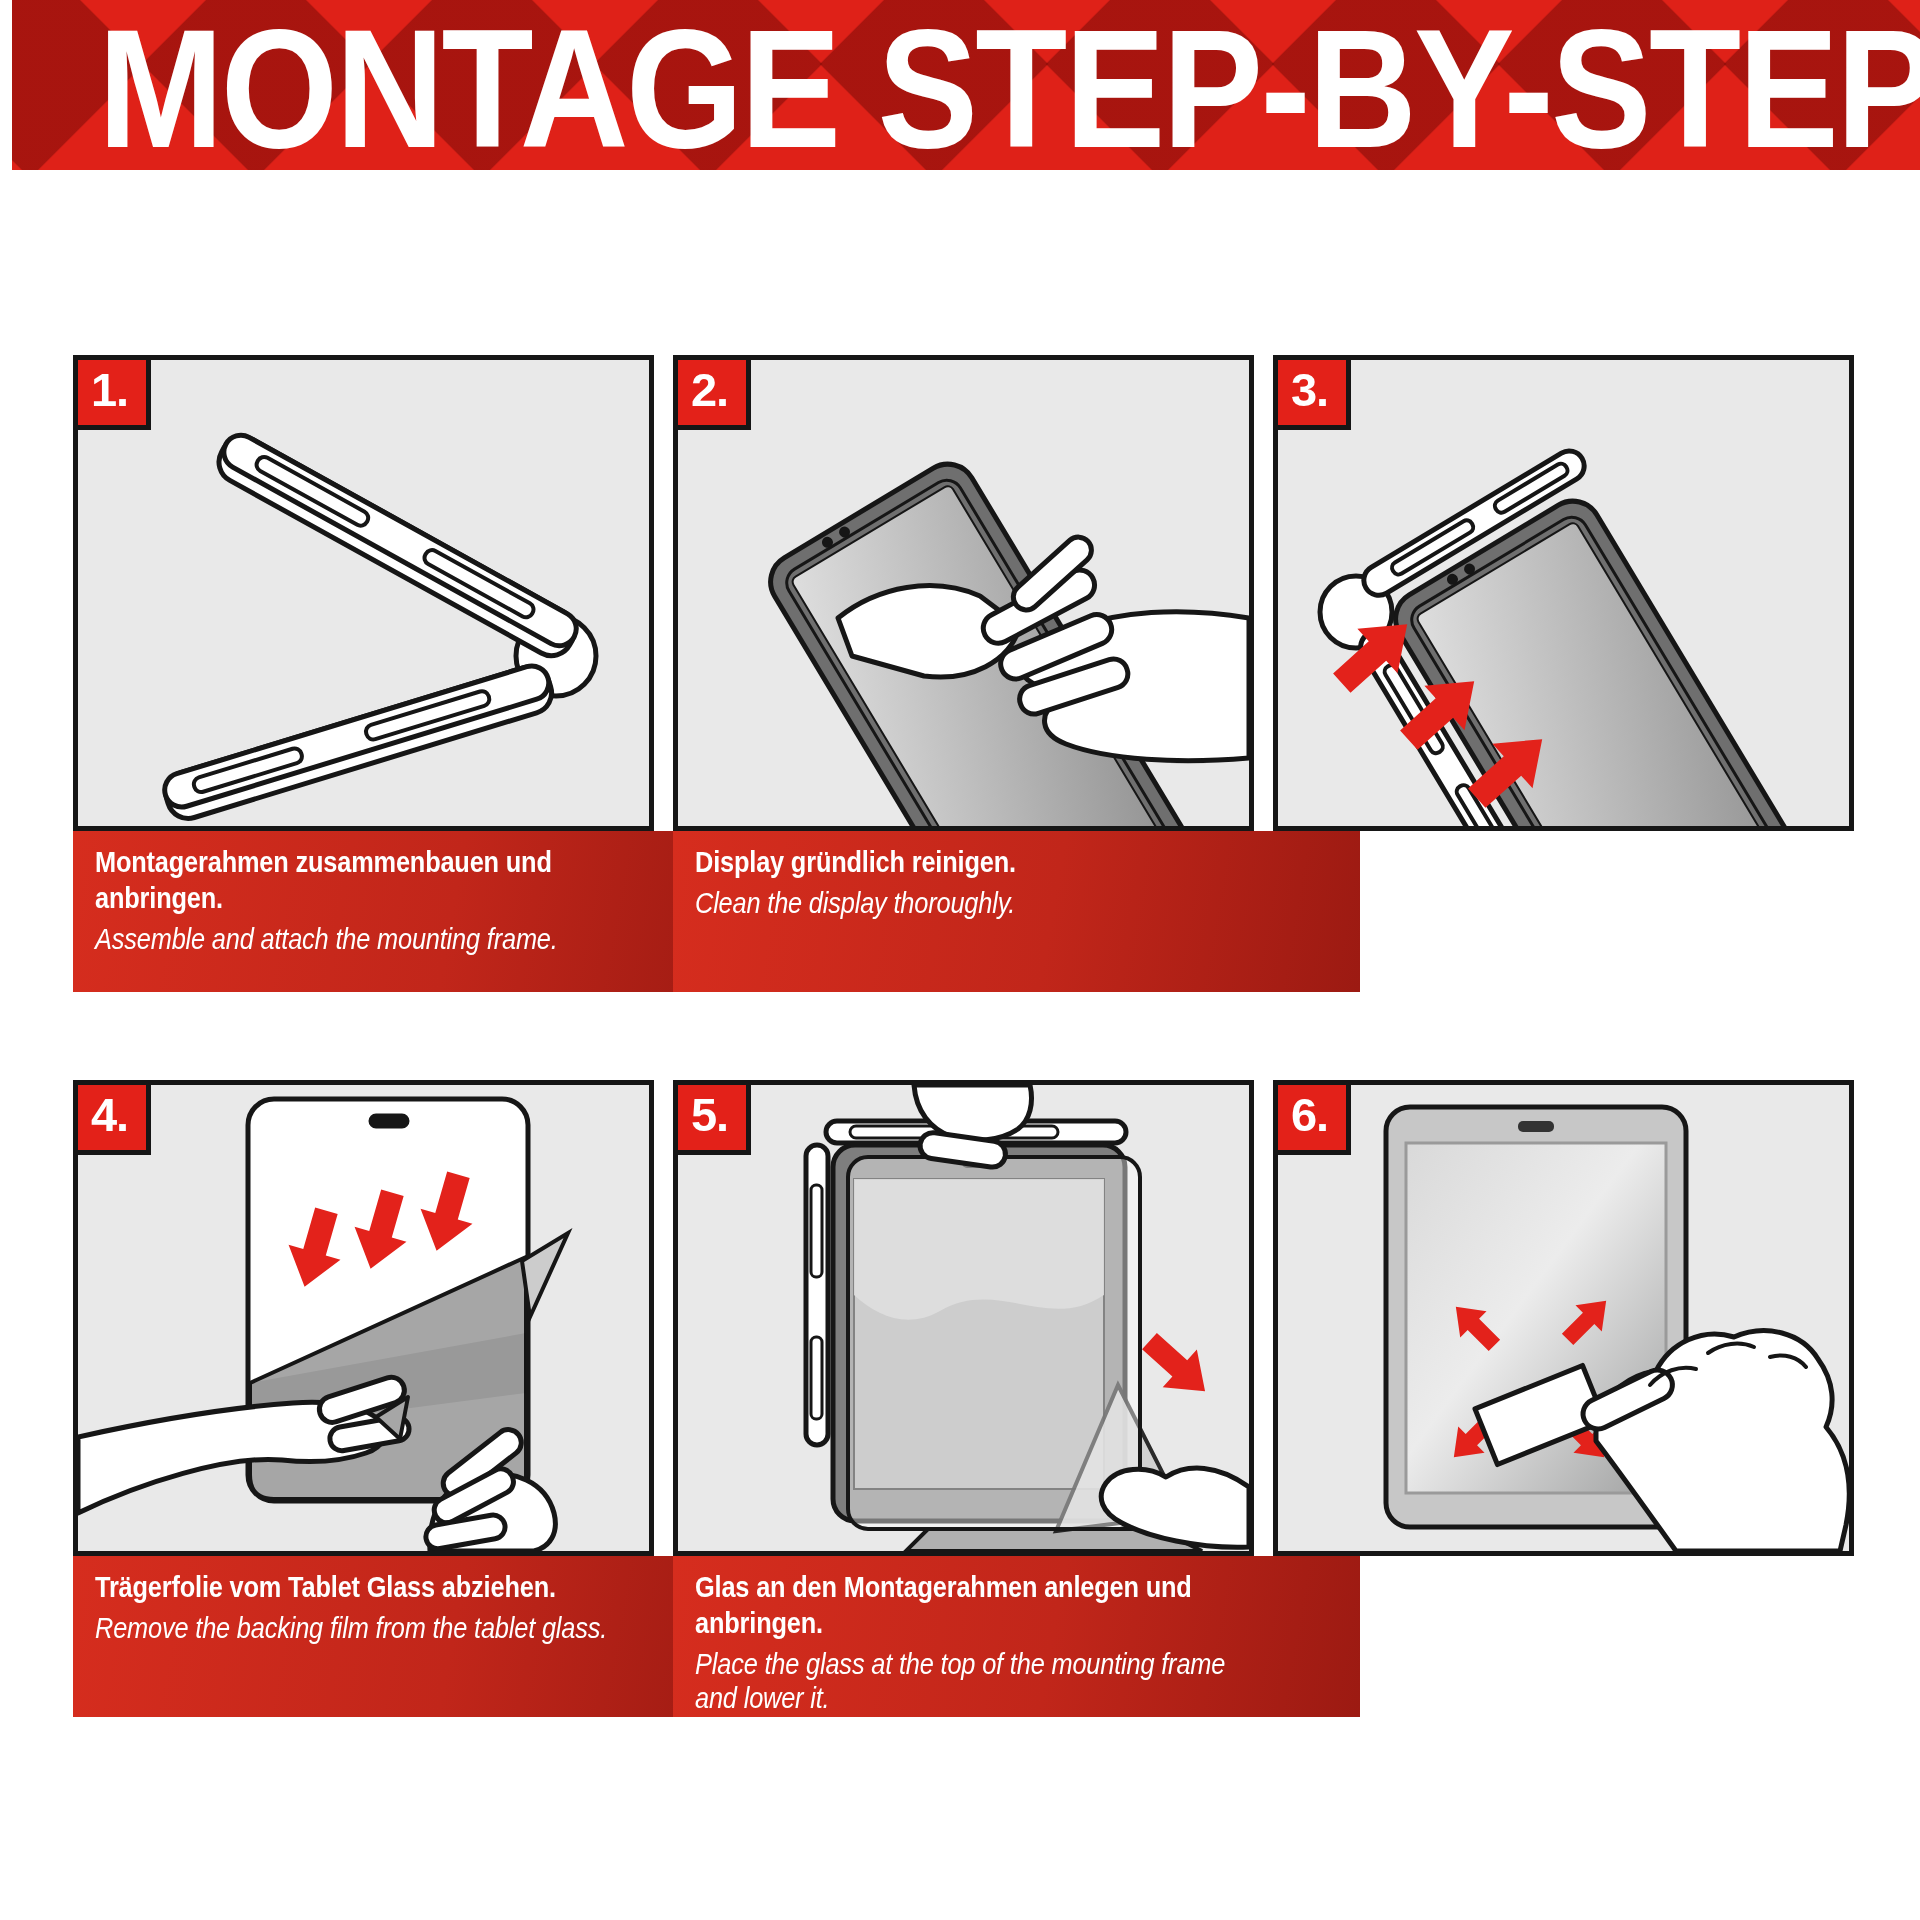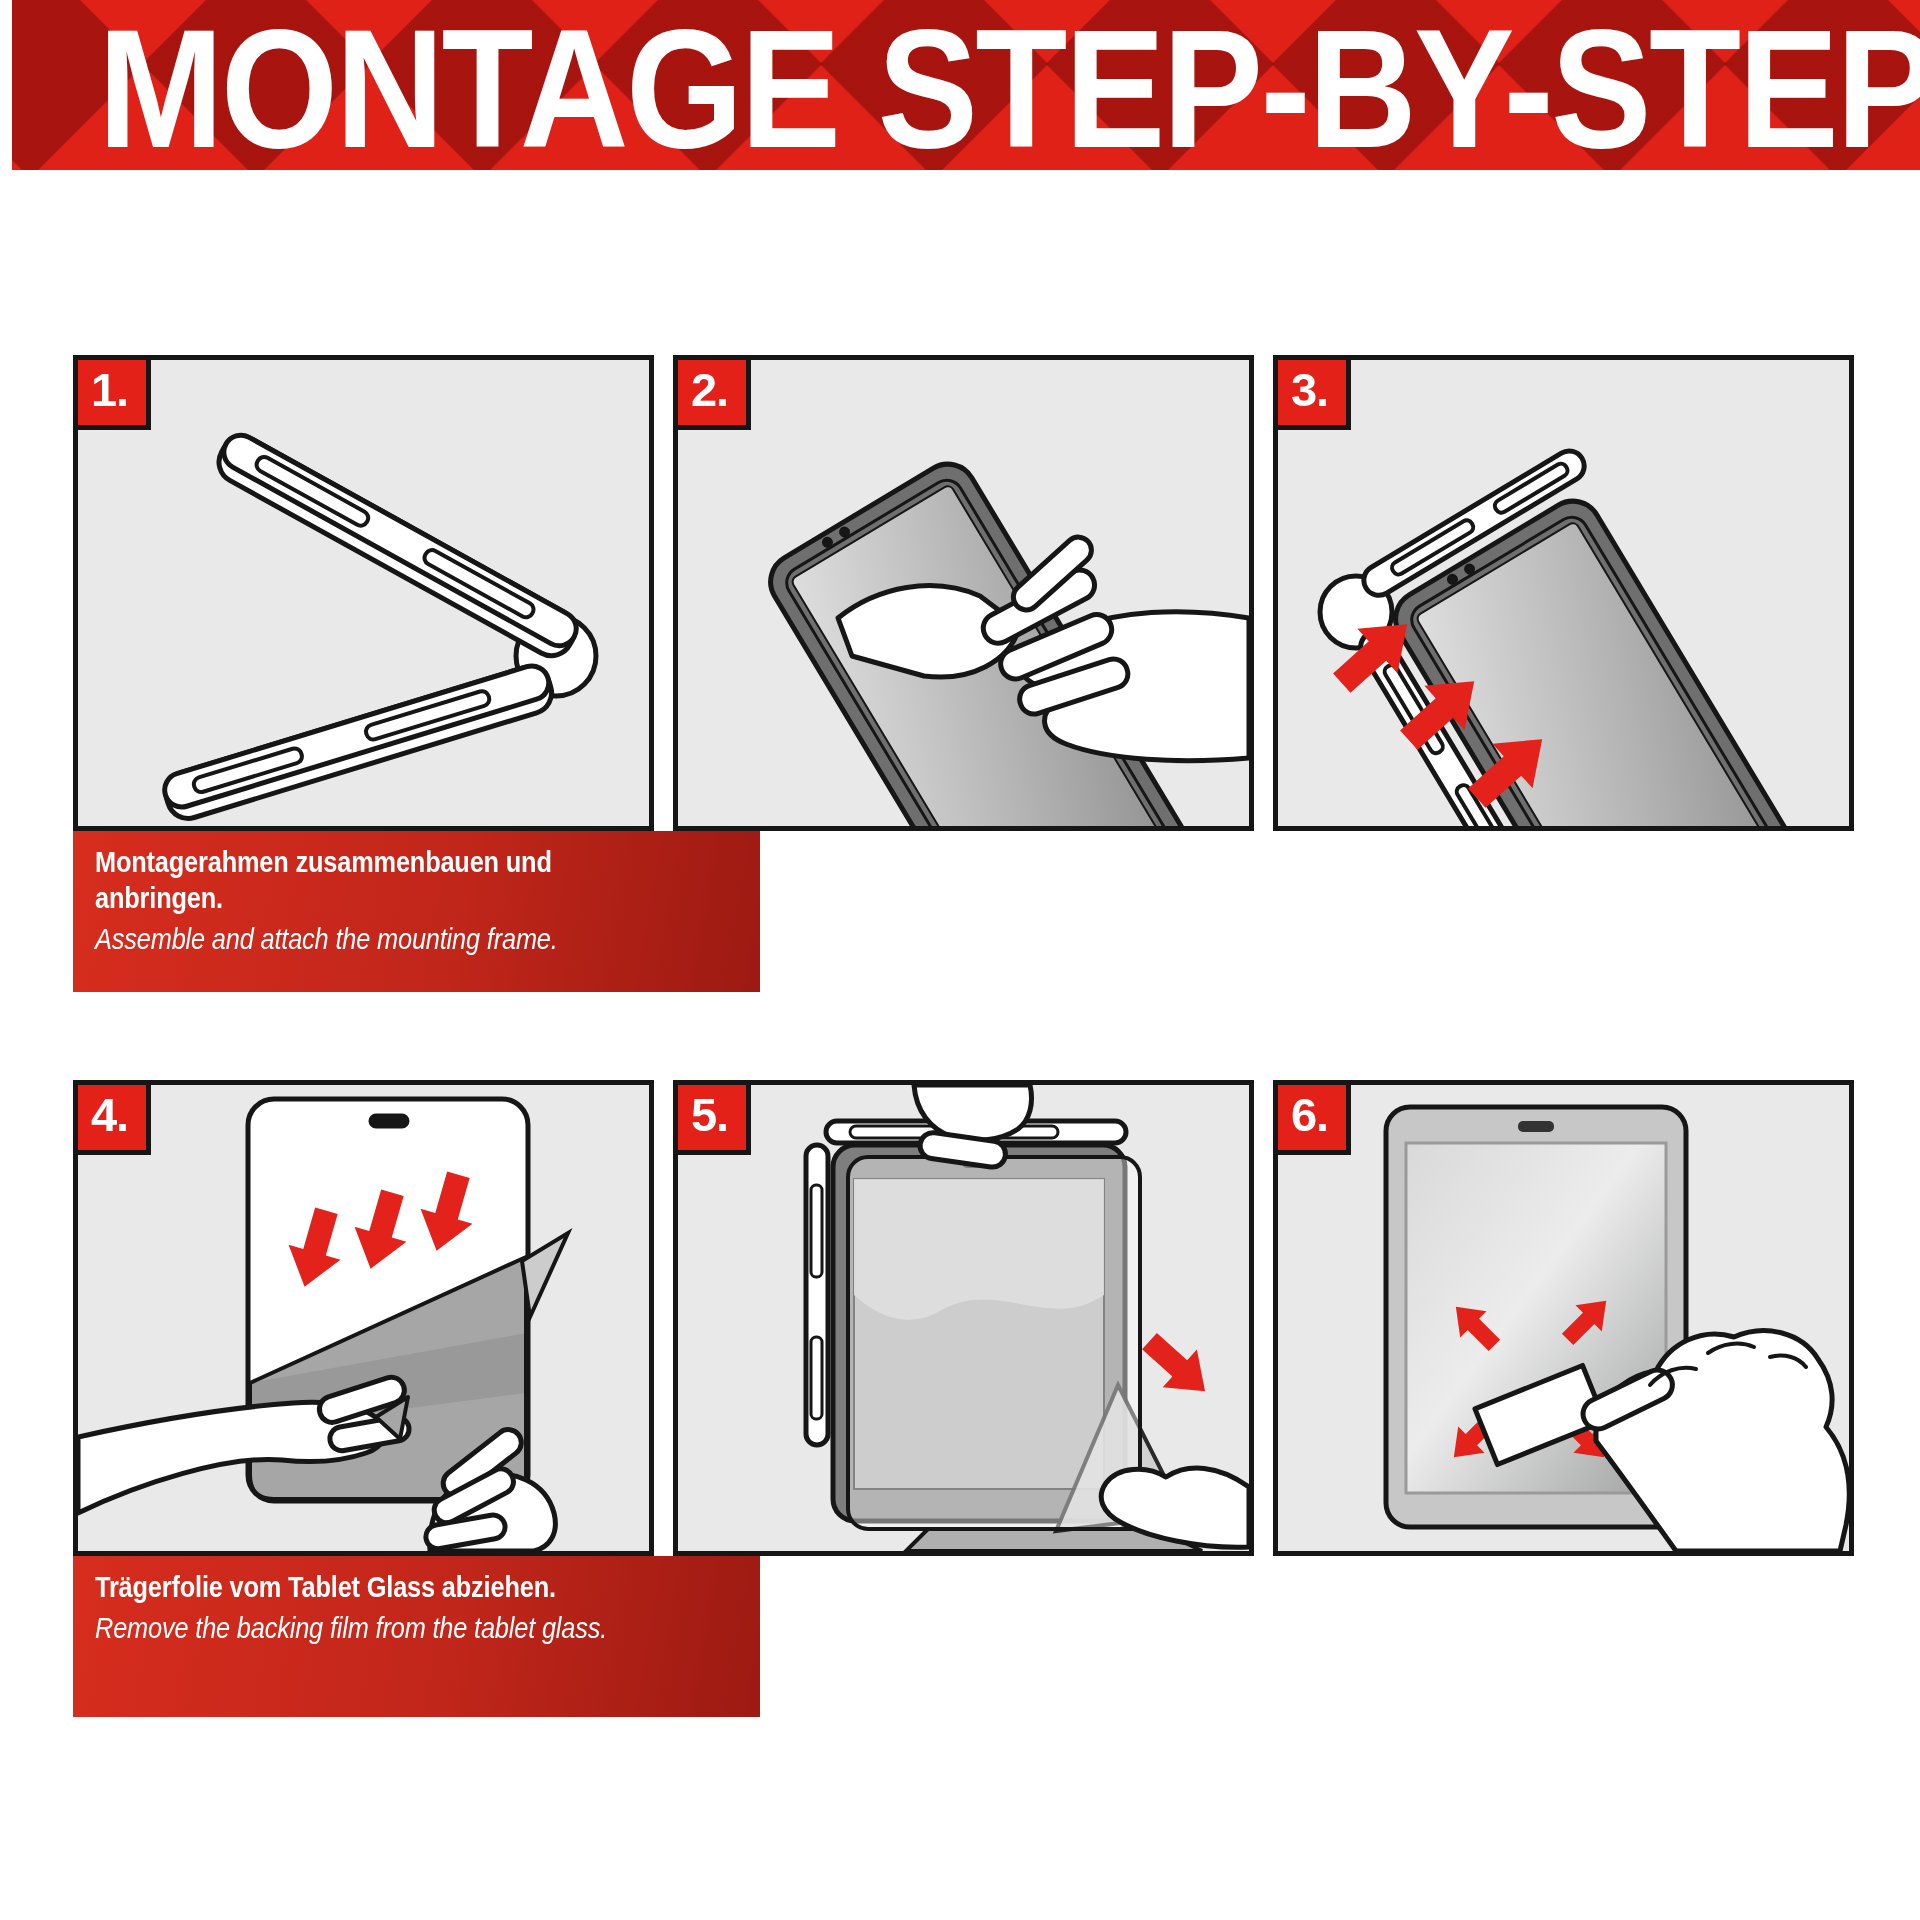--- a/index.html
+++ b/index.html
@@ -121,20 +121,26 @@
         <g class="lineart">
           <path d="M571,258 C500,246 440,252 395,268 L358,284 C338,294 336,308 350,320 L380,340 C360,354 362,374 388,384 C430,400 500,404 571,398 Z"></path>
           <rect x="300" y="262" width="122" height="30" rx="15" transform="rotate(-28 300 262)"></rect>
           <rect x="318" y="296" width="118" height="30" rx="15" transform="rotate(-23 318 296)"></rect>
           <rect x="338" y="330" width="112" height="29" rx="14" transform="rotate(-18 338 330)"></rect>
           <rect x="330" y="236" width="96" height="26" rx="13" transform="rotate(-42 330 236)"></rect>
         </g>
       </svg>
       <div class="badge">2.</div>
     </div>
+    <div class="caption">
+      <div class="caption-inner">
+        <div class="cap-de">Display gründlich reinigen.</div>
+        <div class="cap-en">Clean the display thoroughly.</div>
+      </div>
+    </div>
   </div>
 
   <div class="panel p3">
     <div class="art">
       <svg width="571" height="466" viewBox="0 0 571 466">
         <defs>
           <linearGradient id="scr3" x1="0" y1="0" x2="1" y2="1">
             <stop offset="0" stop-color="#dedede"></stop>
               <stop offset="1" stop-color="#8d8d8d"></stop>
           </linearGradient>
@@ -240,20 +246,26 @@
         <g class="lineart">
           <path d="M236,0 C238,26 252,44 274,52 C296,58 322,56 340,44 C352,35 356,18 352,0 Z"></path>
           <rect x="244" y="46" width="86" height="26" rx="13" transform="rotate(8 244 46)"></rect>
         </g>
         <g class="lineart">
           <path d="M571,402 C540,380 510,378 488,392 C468,380 440,382 428,398 C418,412 424,428 444,438 C470,452 520,464 571,462 Z"></path>
         </g>
       </svg>
       <div class="badge">5.</div>
     </div>
+    <div class="caption">
+      <div class="caption-inner">
+        <div class="cap-de">Glas an den Montagerahmen anlegen und anbringen.</div>
+        <div class="cap-en">Place the glass at the top of the mounting frame and lower it.</div>
+      </div>
+    </div>
   </div>
 
   <div class="panel p6">
     <div class="art">
       <svg width="571" height="466" viewBox="0 0 571 466">
         <defs>
           <linearGradient id="metal6" x1="0" y1="0" x2="1" y2="1">
             <stop offset="0" stop-color="#d9d9d9"></stop>
             <stop offset="0.45" stop-color="#ececec"></stop>
             <stop offset="1" stop-color="#9fa0a0"></stop>

